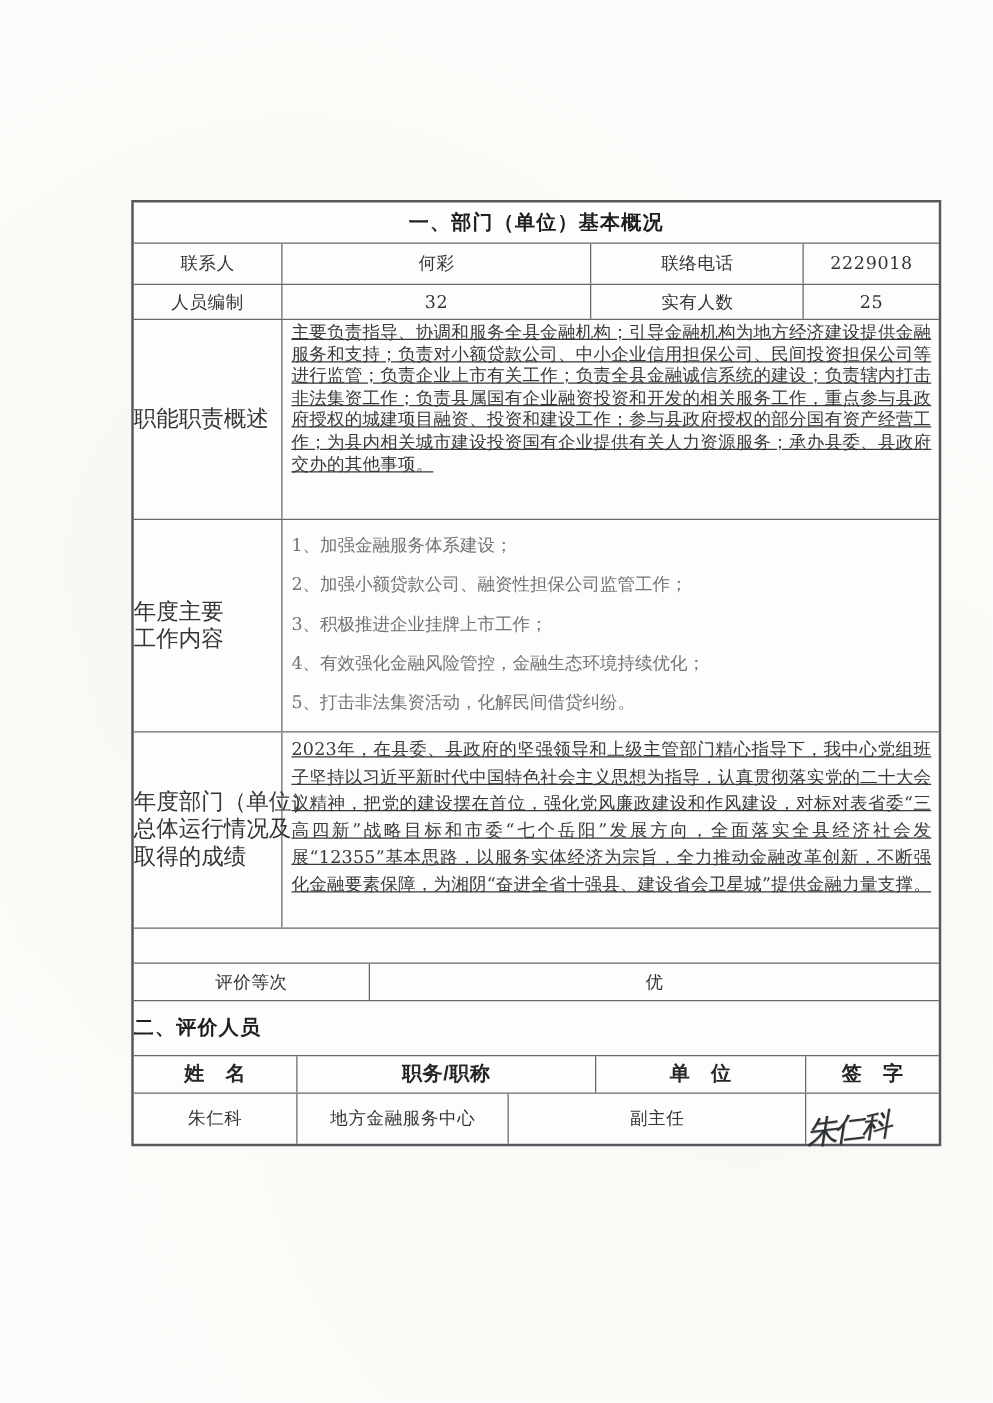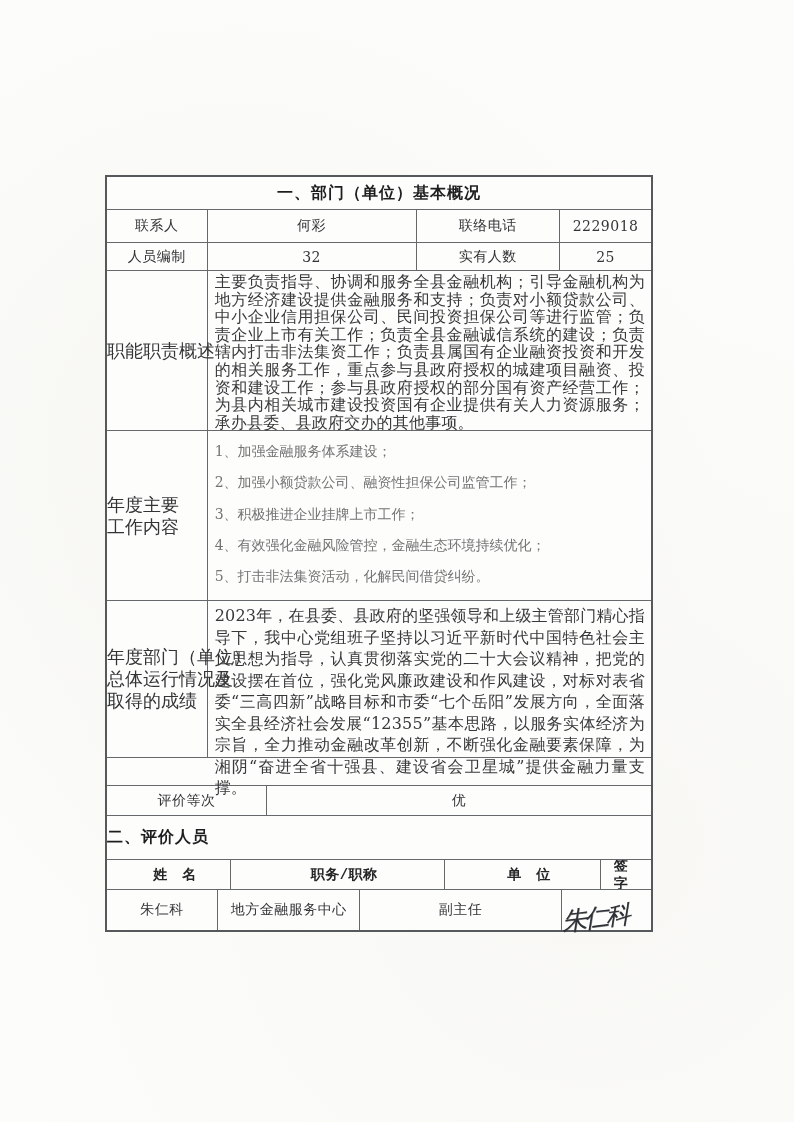--- a/index.html
+++ b/index.html
@@ -14,22 +14,22 @@
     position: absolute;
     inset: 0;
     background:
       radial-gradient(circle at 30% 40%, rgba(235,234,228,0.35), rgba(255,255,255,0) 55%),
       radial-gradient(circle at 75% 75%, rgba(238,237,232,0.3), rgba(255,255,255,0) 60%),
       #fcfcfa;
   }
   .form {
     position: absolute;
     left: 105px;
-    top: 175px;
-    width: 548px;
+    top: 160px;
+    width: 648px;
     border: 2px solid #55595b;
     background: #fdfdfc;
   }
   .row { display: flex; width: 100%; border-top: 1px solid #65696b; }
   .row:first-child { border-top: none; }
   .cell {
     display: flex;
     align-items: center;
     justify-content: center;
     border-right: 1px solid #65696b;
@@ -72,23 +72,24 @@
     justify-content: center;
     border-right: 1px solid #65696b;
     font-size: 18px;
     line-height: 22px;
     text-align: center;
   }
   .label-line { white-space: nowrap; letter-spacing: 0; }
   .text-col {
     flex: 1;
     padding: 2px 6px 2px 7px;
-    font-size: 16px;
+    font-size: 14px;
     text-align: justify;
     color: #38393b;
+    text-decoration: underline;
   }
   .duties-text { line-height: 17.6px; letter-spacing: 0.2px; }
   .overall-text { line-height: 21.5px; padding-top: 4px; letter-spacing: 0.2px; }
   .annual-col {
     flex: 1;
     display: flex;
     flex-direction: column;
     justify-content: space-between;
     padding: 12px 6px 14px 7px;
     font-size: 14px;
@@ -103,25 +104,24 @@
   .cs2 { flex: 1; }
 
   
   .r-thead { height: 30px; }
   .r-person { height: 41px; }
   .b1 { width: 20.4%; }
   .b2 { width: 37.0%; }
   .b3 { width: 26.2%; }
   .b4 { flex: 1; }
   .thead-cell {
-    font-family: Liberation Mono, monospace;
+    font-family: Liberation Sans, sans-serif;
     font-weight: bold;
-    font-size: 14px;
+    font-size: 16px;
     color: #252627;
-    margin-left: 13px;
   }
 
   .sig-cell {
     justify-content: flex-start;
     padding-left: 3px;
     overflow: visible;
   }
   .signature {
     display: inline-block;
     font-size: 25px;

